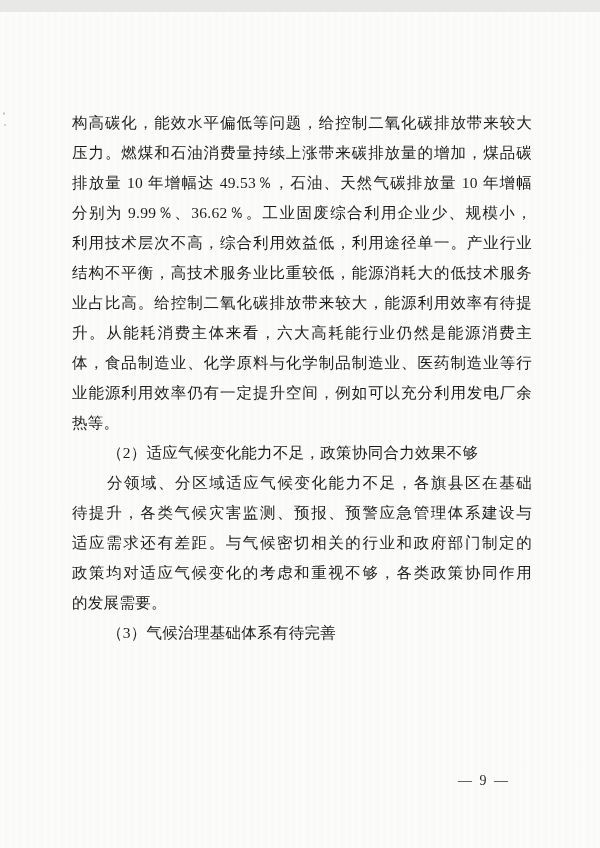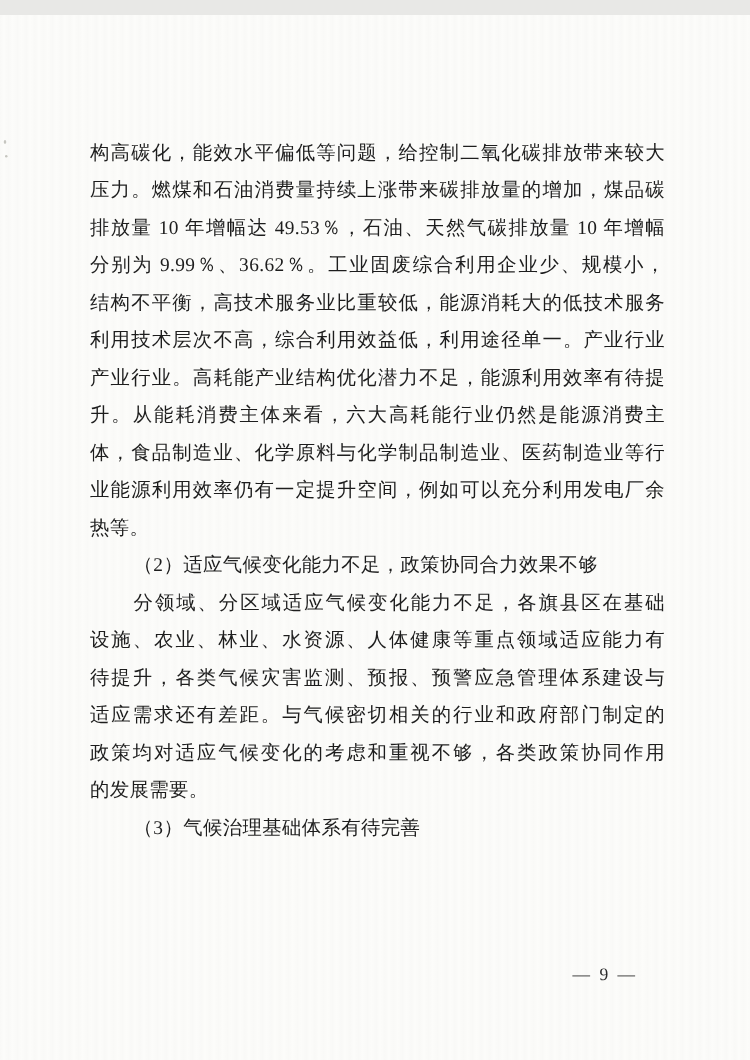--- a/index.html
+++ b/index.html
@@ -87,30 +87,29 @@
 <div class="page">
 
   <div class="speck s1"></div>
   <div class="speck s2"></div>
 
   <div class="text-block">
     <div class="line j">构高碳化，能效水平偏低等问题，给控制二氧化碳排放带来较大</div>
     <div class="line j">压力。燃煤和石油消费量持续上涨带来碳排放量的增加，煤品碳</div>
     <div class="line j">排放量 10 年增幅达 49.53％，石油、天然气碳排放量 10 年增幅</div>
     <div class="line j">分别为 9.99％、36.62％。工业固废综合利用企业少、规模小，</div>
+    <div class="line j">利用技术层次不高，综合利用效益低，利用途径单一。产业行业</div>
     <div class="line j">结构不平衡，高技术服务业比重较低，能源消耗大的低技术服务</div>
-    <div class="line j">利用技术层次不高，综合利用效益低，利用途径单一。产业行业</div>
-    <div class="line j">产业行业。高耗能产业结构优化潜力不足，能源利用效率有待提</div>
+    <div class="line j">业占比高。给控制二氧化碳排放带来较大，能源利用效率有待提</div>
     <div class="line j">升。从能耗消费主体来看，六大高耗能行业仍然是能源消费主</div>
     <div class="line j">体，食品制造业、化学原料与化学制品制造业、医药制造业等行</div>
     <div class="line j">业能源利用效率仍有一定提升空间，例如可以充分利用发电厂余</div>
     <div class="line left">热等。</div>
     <div class="line left ind">（2）适应气候变化能力不足，政策协同合力效果不够</div>
     <div class="line j ind">分领域、分区域适应气候变化能力不足，各旗县区在基础</div>
-    <div class="line j">设施、农业、林业、水资源、人体健康等重点领域适应能力有</div>
     <div class="line j">待提升，各类气候灾害监测、预报、预警应急管理体系建设与</div>
     <div class="line j">适应需求还有差距。与气候密切相关的行业和政府部门制定的</div>
     <div class="line j">政策均对适应气候变化的考虑和重视不够，各类政策协同作用</div>
     <div class="line left">的发展需要。</div>
     <div class="line left ind">（3）气候治理基础体系有待完善</div>
   </div>
 
   <div class="page-number">— 9 —</div>
 
   <div class="scan-bottom-edge"></div>

